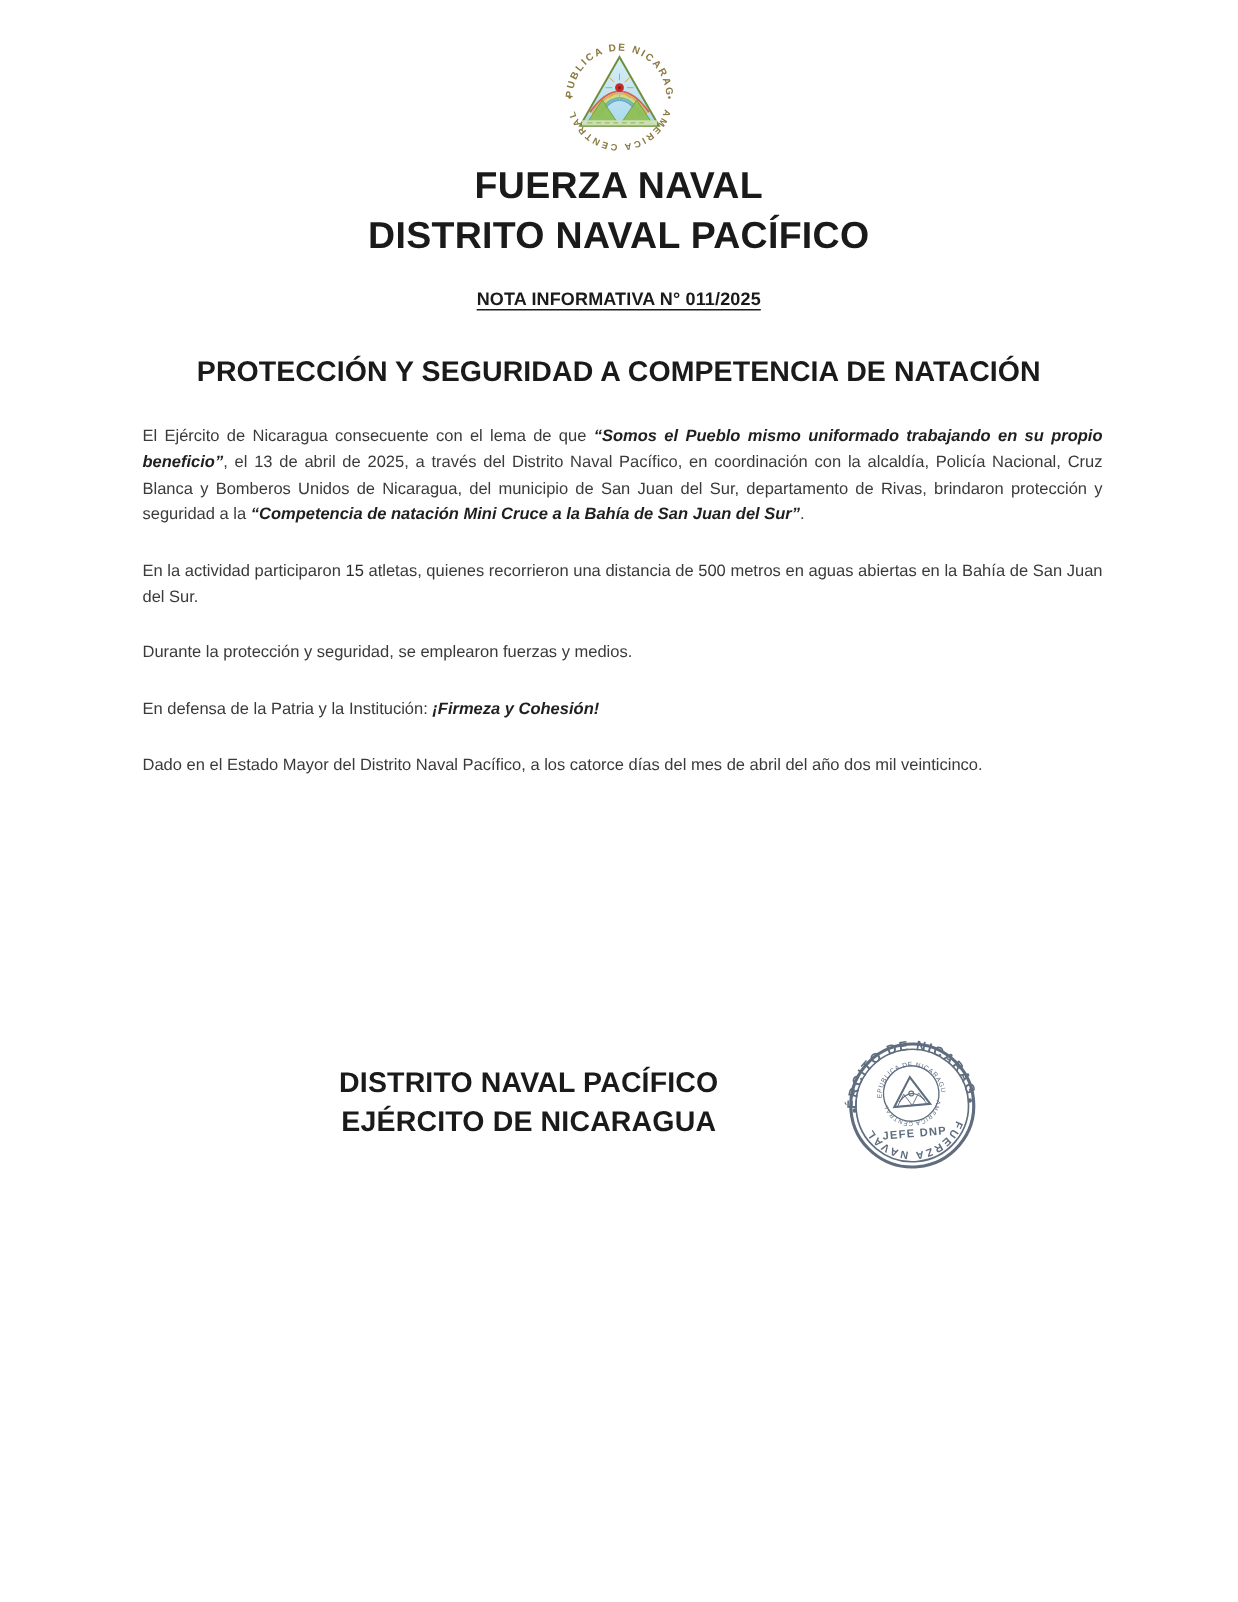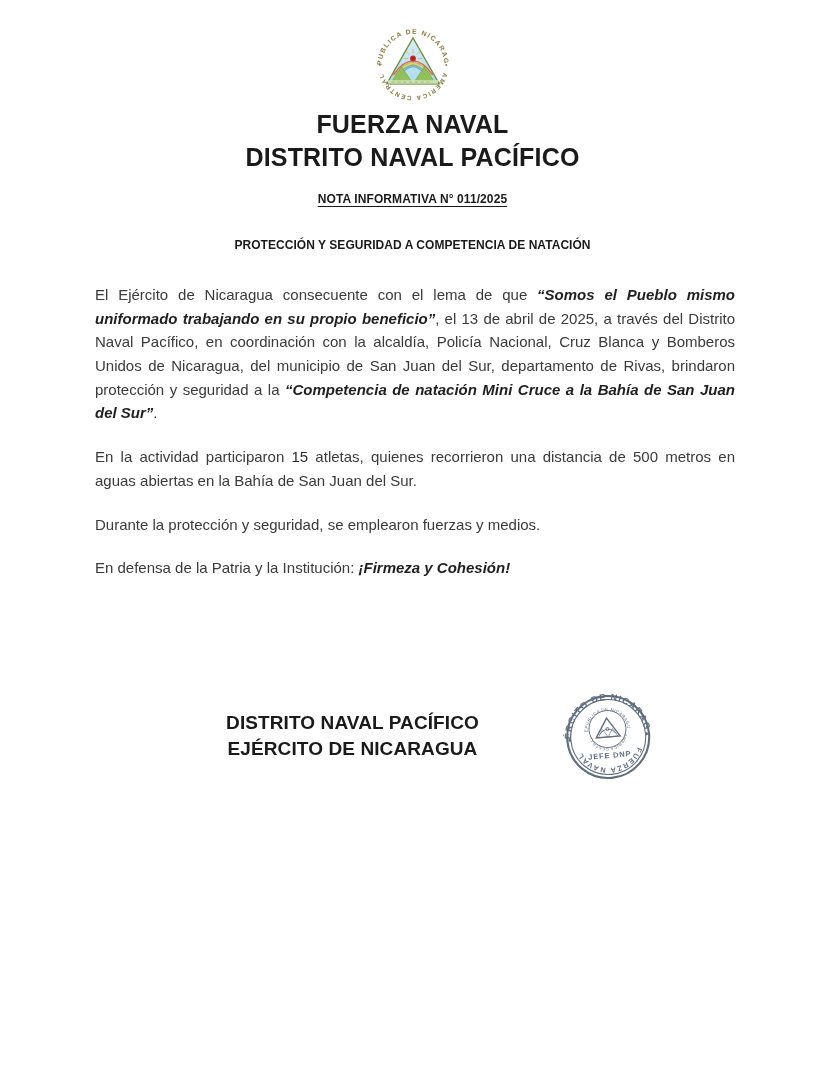--- a/index.html
+++ b/index.html
@@ -64,34 +64,34 @@
     color: #1a1a1a;
     letter-spacing: 0.1px;
   }
   .nota-line span.u {
     text-decoration: underline;
     text-underline-offset: 3px;
   }
   .subject-line {
     margin: 32px 0 0 0;
     font-weight: bold;
-    font-size: 12px;
+    font-size: 19px;
     color: #1a1a1a;
     letter-spacing: 0.05px;
   }
 
   
   .body-block {
     position: absolute;
     top: 283px;
     left: 95px;
     width: 640px;
   }
   .para {
-    font-size: 15px;
+    font-size: 11px;
     line-height: 1.58;
     text-align: justify;
     text-justify: inter-word;
     margin: 0 0 20px 0;
     color: #3a3a3a;
   }
   .para:last-child { margin-bottom: 0; }
   .para.tight { text-align: left; }
   .para b { font-weight: normal; color: #2b2b2b; }
   .para .q {
@@ -218,20 +218,21 @@
 
     <p class="para"><span>El Ejército de Nicaragua consecuente con el lema de que </span><span class="q">“Somos el Pueblo mismo uniformado trabajando en su propio beneficio”</span><span>, el 13 de abril de 2025, a través del Distrito Naval Pacífico, en coordinación con la alcaldía, Policía Nacional, Cruz Blanca y Bomberos Unidos de Nicaragua, del municipio de San Juan del Sur, departamento de Rivas, brindaron protección y seguridad a la </span><span class="q">“Competencia de natación Mini Cruce a la Bahía de San Juan del Sur”</span><span>.</span></p>
 
     <p class="para"><span>En la actividad participaron </span><b>15</b><span> atletas, quienes recorrieron una distancia de 500 metros en aguas abiertas en la Bahía de San Juan del Sur.</span></p>
 
     <p class="para tight">Durante la protección y seguridad, se emplearon fuerzas y medios.</p>
 
 
     <p class="para tight"><span>En defensa de la Patria y la Institución: </span><span class="q">¡Firmeza y Cohesión!</span></p>
 
+    <p class="para">Dado en el Estado Mayor del Distrito Naval Pacífico, a los catorce días del mes de abril del año dos mil veinticinco.</p>
   </div>
 
   <div class="sign-block">
     <div class="sign-text">
       <div>DISTRITO NAVAL PACÍFICO</div>
       <div>EJÉRCITO DE NICARAGUA</div>
     </div>
 
     <div class="stamp">
       <svg viewBox="0 0 100 100" width="112" height="100" aria-hidden="true">

